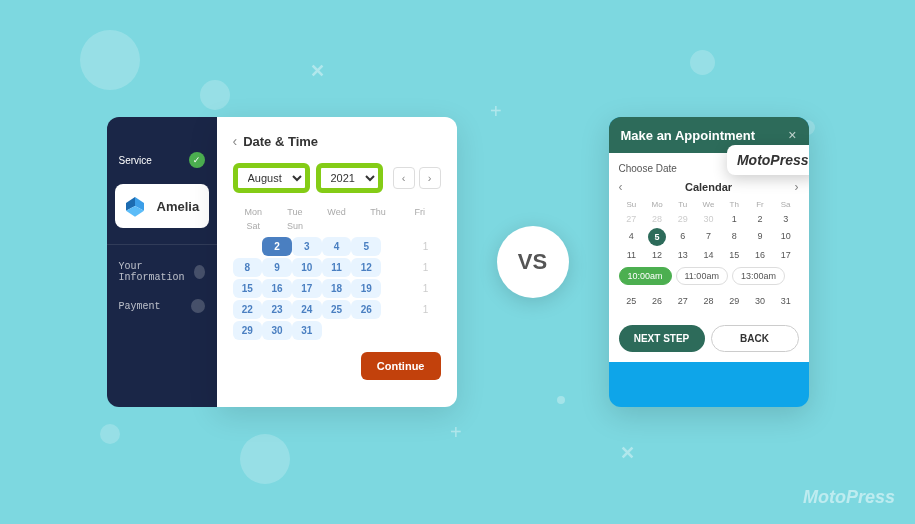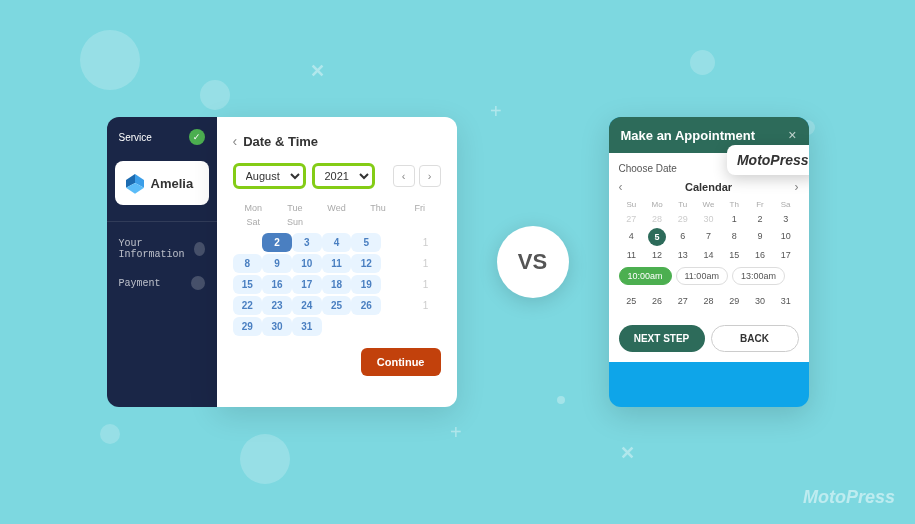--- a/index.html
+++ b/index.html
@@ -42,21 +42,21 @@
     .left-panel {
       display: flex;
       gap: 0;
       align-items: flex-start;
     }
 
     .amelia-sidebar {
       width: 110px;
       background: #1a2647;
       border-radius: 12px 0 0 12px;
-      padding: 4px 0;
+      padding: 27px 0;
       min-height: 290px;
       display: flex;
       flex-direction: column;
     }
 
     .sidebar-service-row {
       display: flex;
       align-items: center;
       justify-content: space-between;
       padding: 8px 12px;
@@ -76,21 +76,21 @@
       font-size: 9px;
     }
 
     .amelia-logo-box {
       background: white;
       border-radius: 8px;
       margin: 8px;
       padding: 10px 8px;
       display: flex;
       align-items: center;
-      gap: 4px;
+      gap: 10px;
     }
 
     .amelia-logo-icon {
       width: 24px;
       height: 24px;
     }
 
     .amelia-logo-text {
       font-size: 13px;
       font-weight: 700;
@@ -158,21 +158,21 @@
     }
 
     .month-year-row {
       display: flex;
       align-items: center;
       gap: 6px;
       margin-bottom: 12px;
     }
 
     .month-select, .year-select {
-      border: 3px solid #84cc16;
+      border: 5px solid #84cc16;
       border-radius: 6px;
       padding: 3px 6px;
       font-size: 11px;
       color: #333;
       background: white;
     }
 
     .nav-arrows {
       margin-left: auto;
       display: flex;

